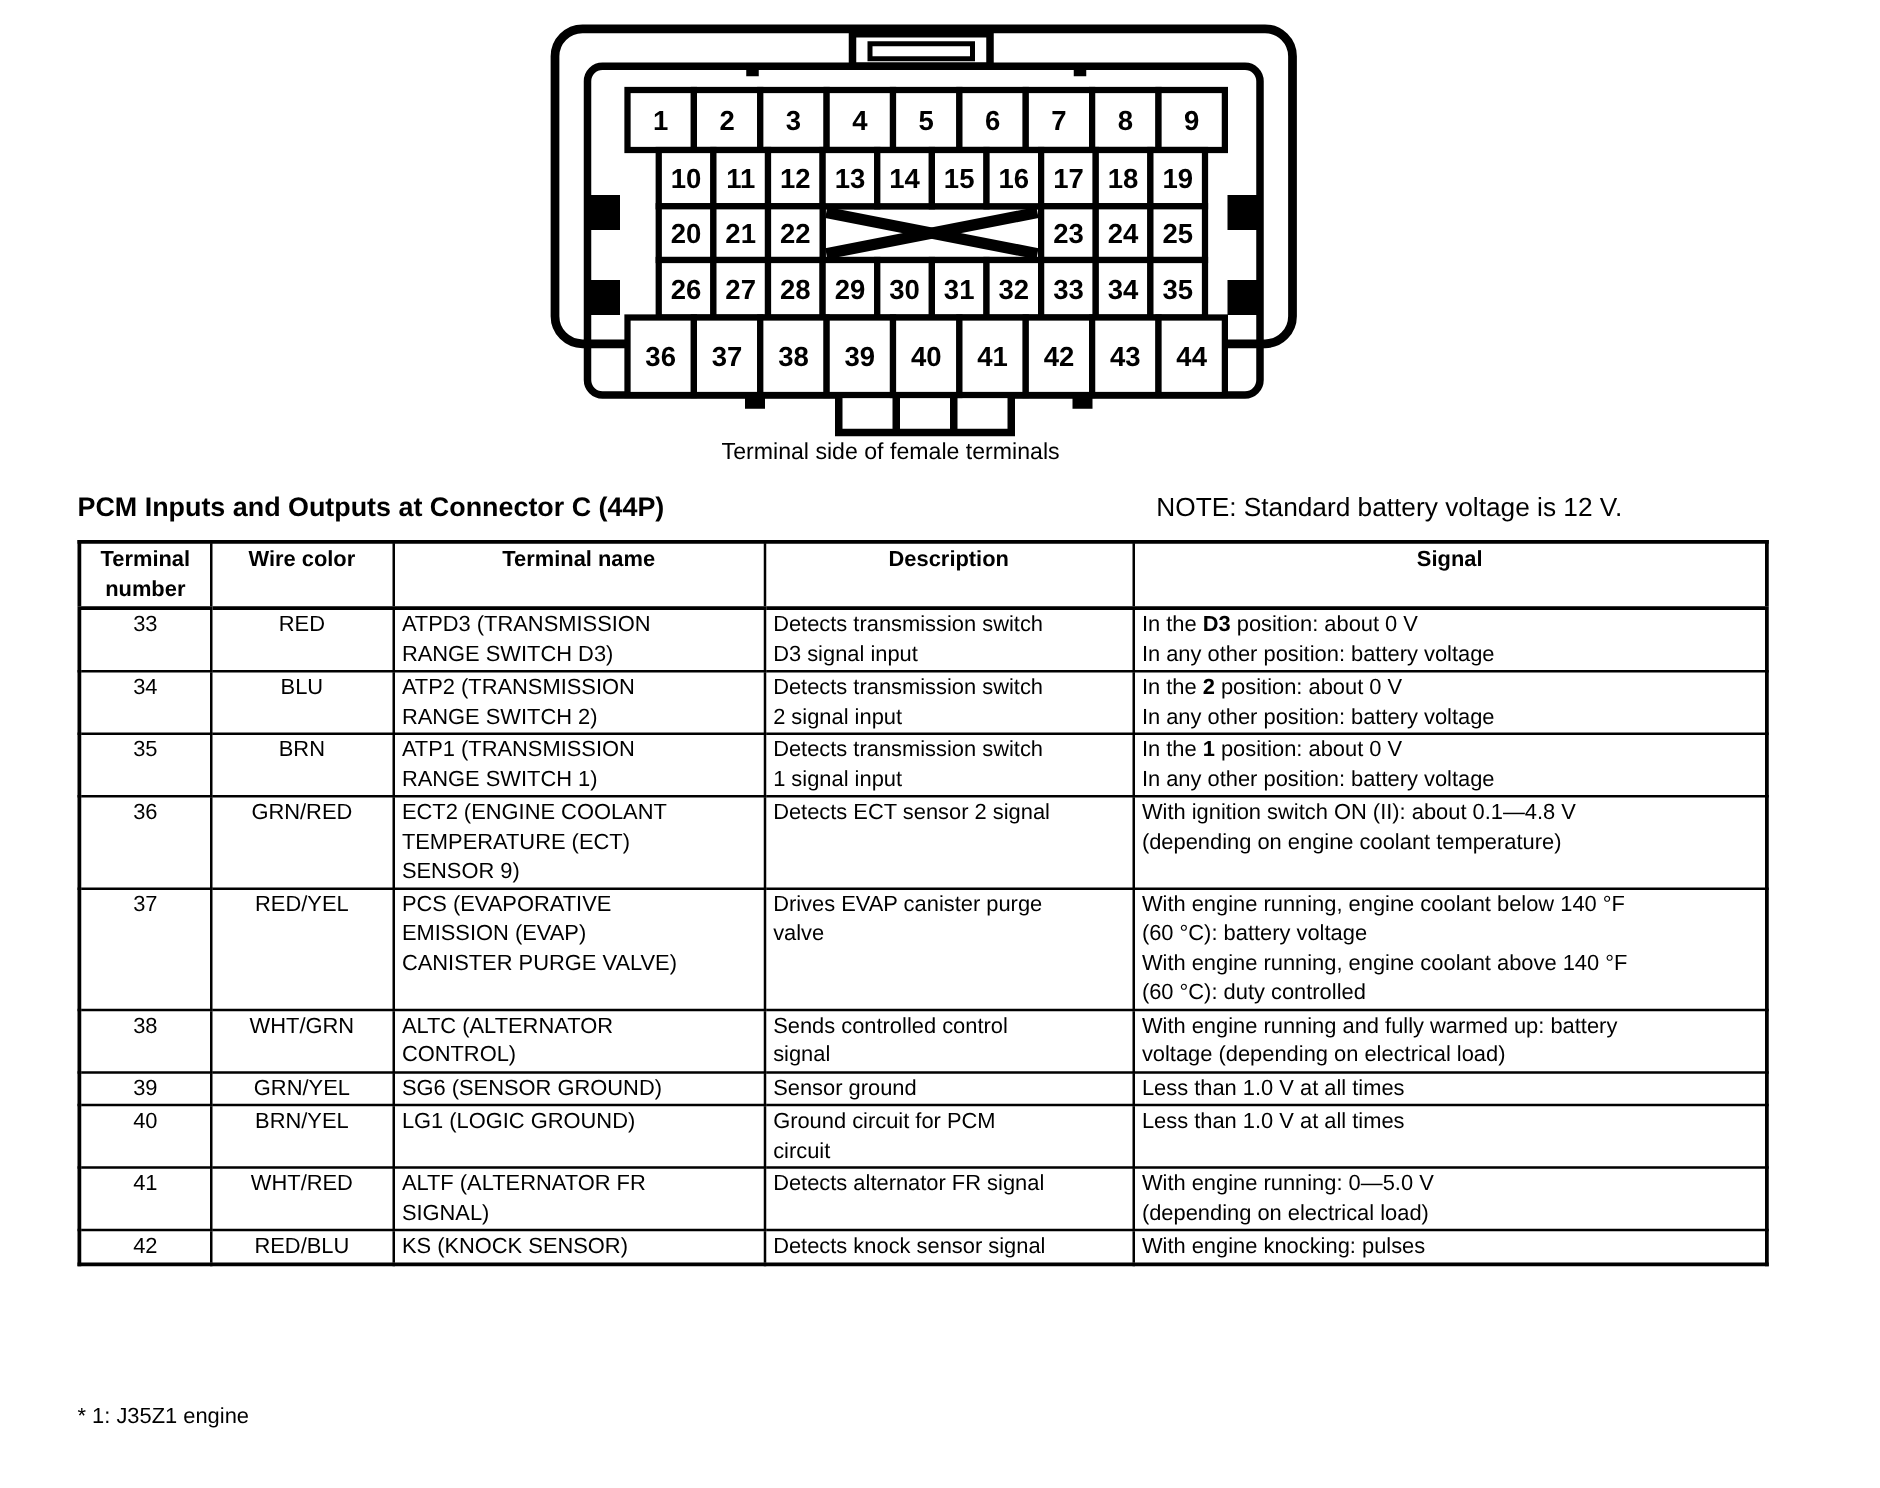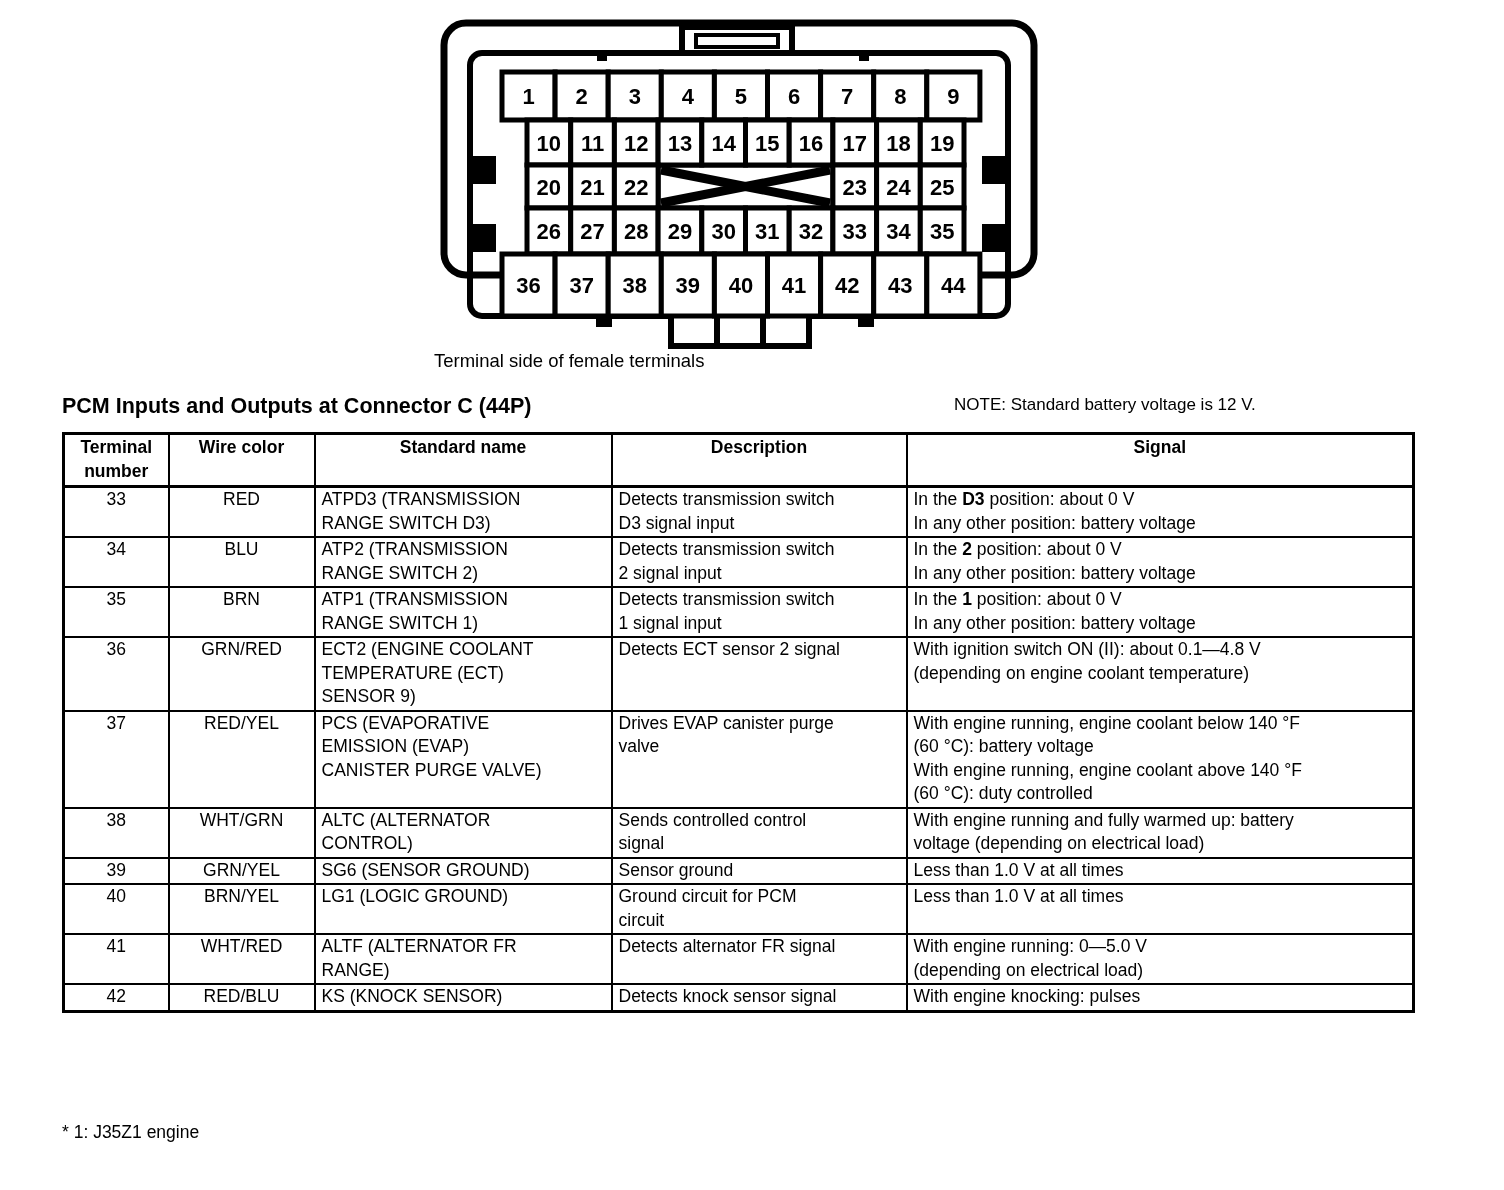--- a/index.html
+++ b/index.html
@@ -10,26 +10,26 @@
   #connector-wrap{position:absolute;left:430px;top:8px;width:615px;height:350px;}
   svg .ln7{fill:none;stroke:#000;stroke-width:7;}
   svg .ln6{stroke:#000;stroke-width:6;}
   svg .ln5{fill:#fff;stroke:#000;stroke-width:5;}
   svg .ln4{fill:none;stroke:#000;stroke-width:4;}
   svg .xline{stroke:#000;stroke-width:9;fill:none;}
   svg .tab{fill:#000;stroke:none;}
   svg text{font-family:"Liberation Sans",sans-serif;font-weight:bold;font-size:22px;
            text-anchor:middle;fill:#000;}
 
-  .caption{position:absolute;left:434px;top:350px;width:615px;
+  .caption{position:absolute;left:405px;top:350px;width:615px;text-align:center;
            font-size:18.5px;}
 
   
   .page-title{position:absolute;left:62px;top:394px;font-size:21.5px;font-weight:bold;}
-  .page-note{position:absolute;left:925px;top:395px;font-size:17px;margin-left:29px;}
+  .page-note{position:absolute;left:925px;top:395px;font-size:21px;}
 
   
   #tbl{position:absolute;left:62px;top:432px;width:1350px;border-collapse:collapse;
        table-layout:fixed;font-size:17.5px;line-height:23.5px;}
   #tbl,border{border:3px solid #000;}
   #tbl{border:3px solid #000;padding-left:40px;}
   #tbl th,#tbl td{border:2px solid #000;vertical-align:top;padding:0 6px 1px 6px;
                   white-space:pre-line;overflow:hidden;}
   #tbl th{font-weight:bold;text-align:center;height:48px;padding-top:1px;}
   #tbl thead th{border-bottom:3px solid #000;}
@@ -175,21 +175,21 @@
         <col style="width:146px">
         <col style="width:297px">
       <col style="width:295px">
         <col style="width:507px">
     </colgroup>
     <thead>
         <tr>
           <th>Terminal
 number</th>
           <th>Wire color</th>
-          <th>Standard name</th>
+          <th>Terminal name</th>
           <th>Description</th>
           <th>Signal</th>
         </tr>
       </thead>
     <tbody>
         <tr>
           <td class="c-num">33</td>
           <td class="c-wire">RED</td>
           <td class="c-name">ATPD3 (TRANSMISSION
 RANGE SWITCH D3)</td>
@@ -263,21 +263,21 @@
           <td class="c-wire">BRN/YEL</td>
           <td class="c-name">LG1 (LOGIC GROUND)</td>
           <td class="c-desc">Ground circuit for PCM
 circuit</td>
           <td class="c-sig">Less than 1.0 V at all times</td>
         </tr>
         <tr>
           <td class="c-num">41</td>
           <td class="c-wire">WHT/RED</td>
           <td class="c-name">ALTF (ALTERNATOR FR
-RANGE)</td>
+SIGNAL)</td>
           <td class="c-desc">Detects alternator FR signal</td>
           <td class="c-sig">With engine running: 0—5.0 V
 (depending on electrical load)</td>
         </tr>
         <tr>
           <td class="c-num">42</td>
           <td class="c-wire">RED/BLU</td>
           <td class="c-name">KS (KNOCK SENSOR)</td>
           <td class="c-desc">Detects knock sensor signal</td>
           <td class="c-sig">With engine knocking: pulses</td>

